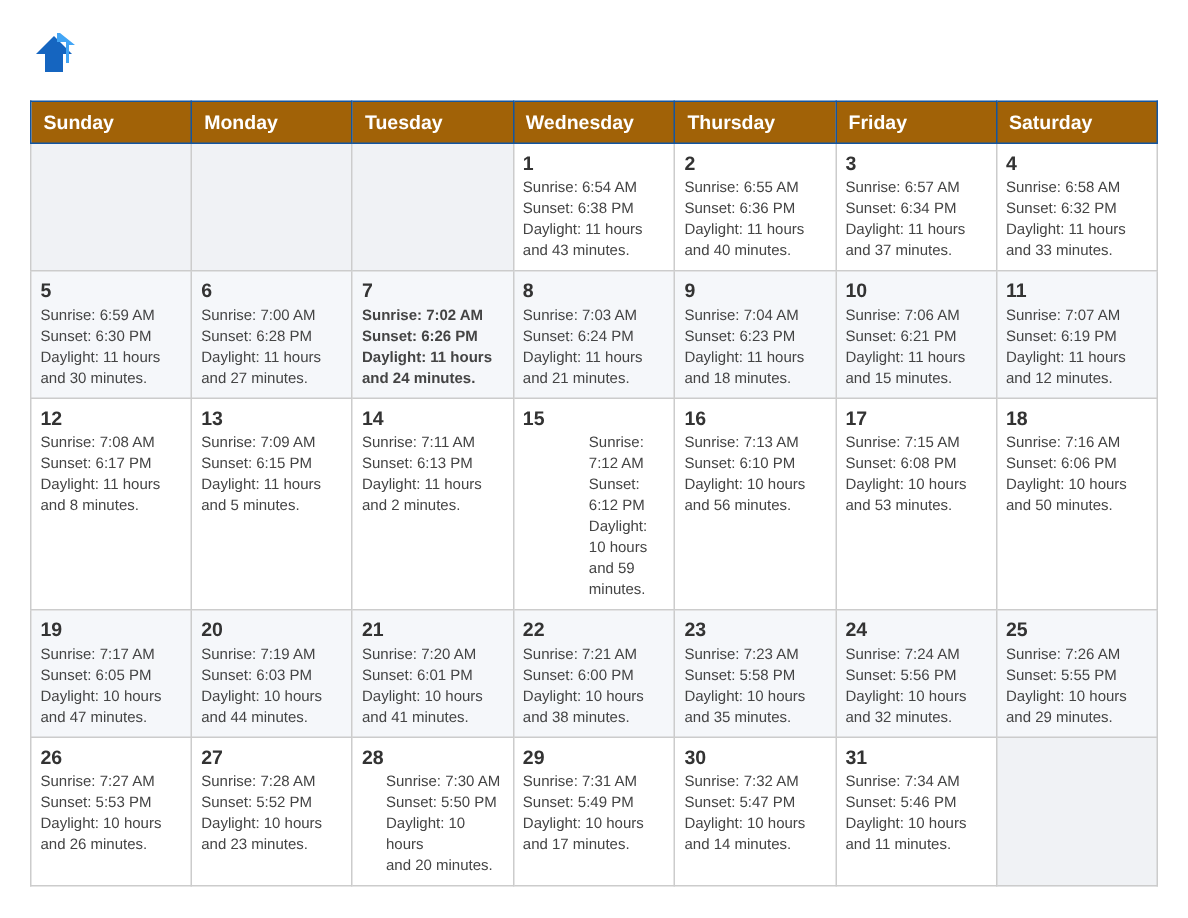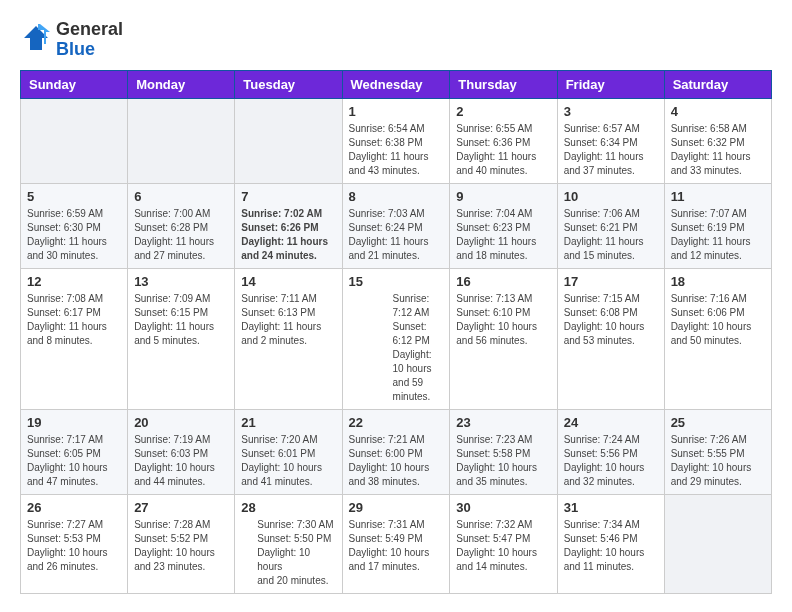--- a/index.html
+++ b/index.html
@@ -27,21 +27,21 @@
     .location {
       font-size: 14px;
       color: #555;
     }
     .calendar {
       width: 100%;
       border-collapse: collapse;
       border: 1px solid #ccc;
     }
     .calendar th {
-      background-color: #6d28d9;
+      background-color: #a16207;
       color: white;
       text-align: left;
       padding: 6px 8px;
       font-size: 13px;
       border: 1px solid #1255a0;
     }
     .calendar td {
       vertical-align: top;
       padding: 5px 6px;
       border: 1px solid #ccc;
@@ -84,24 +84,20 @@
 </head>
 <body>
 
 <div class="header">
   <div class="logo-wrapper">
     <div class="logo-svg">
       <svg width="32" height="32" viewBox="0 0 32 32">
         <polygon points="16,4 28,16 22,16 22,28 10,28 10,16 4,16" fill="#1565c0"></polygon>
         <polygon points="20,2 30,10 26,10 26,22 24,22 24,8 18,8 18,2" fill="#42a5f5"></polygon>
       </svg>
-    </div>
-    <div class="logo-name">
-      <span style="font-size:18px;font-weight:bold;color:#333;line-height:1.1;">General</span>
-      <span style="font-size:18px;font-weight:bold;color:#1565c0;line-height:1.1;">Blue</span>
     </div>
   </div>
 </div>
 
 <table class="calendar">
   <thead>
     <tr>
     <th>Sunday</th>
         <th>Monday</th>
         <th>Tuesday</th>

